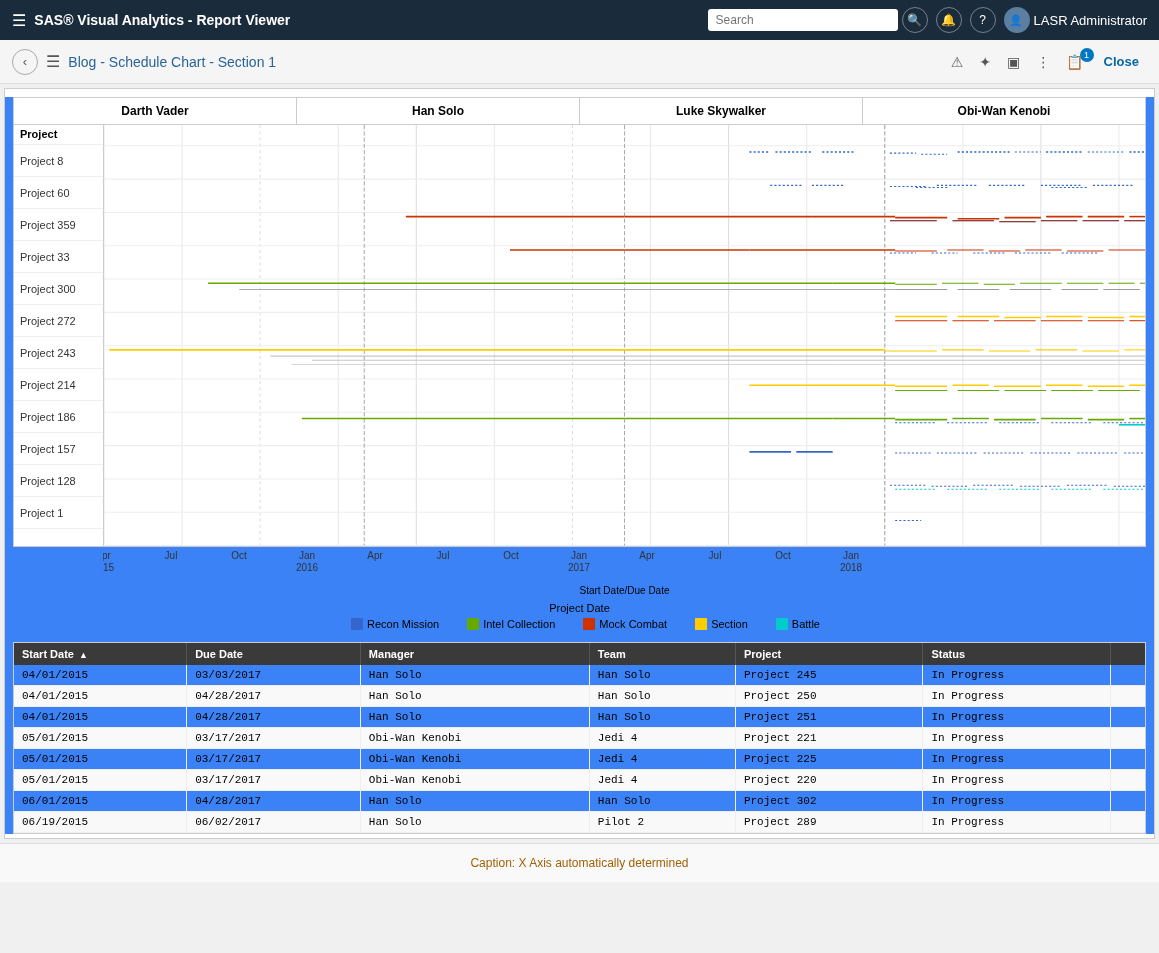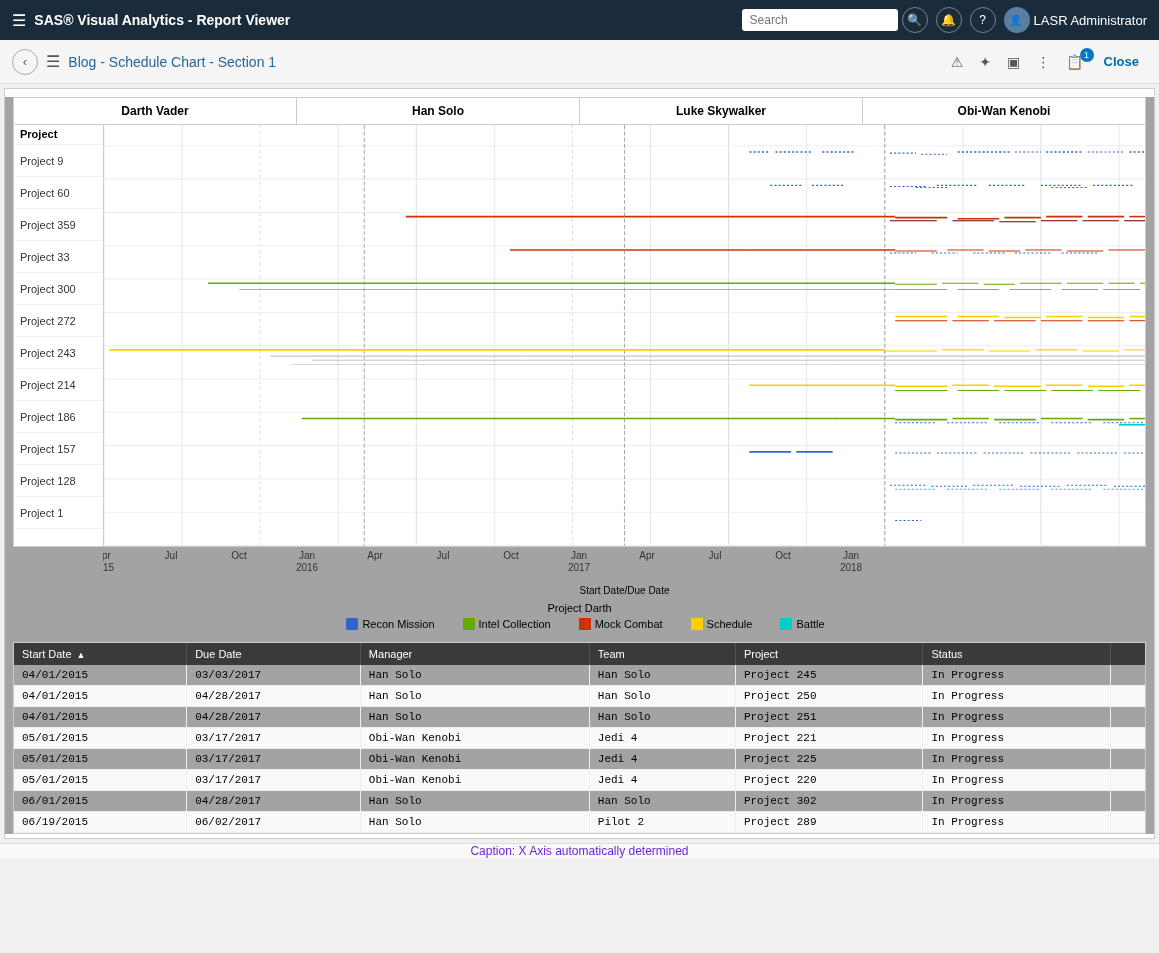--- a/index.html
+++ b/index.html
@@ -15,21 +15,21 @@
       padding: 0 12px;
       gap: 8px;
     }
     .top-nav-title { font-size: 14px; font-weight: bold; flex: 1; }
     .search-box {
       background: white;
       border: none;
       border-radius: 3px;
       padding: 4px 8px;
       font-size: 12px;
-      width: 156px;
+      width: 190px;
       color: #333;
     }
     .nav-icon-circle {
       width: 26px; height: 26px;
       border-radius: 50%;
       border: 1px solid rgba(255,255,255,0.4);
       display: flex; align-items: center; justify-content: center;
       font-size: 12px; cursor: pointer; color: white;
     }
     .nav-user {
@@ -81,21 +81,21 @@
     
     .main-content {
       background: white;
       border: 1px solid #ccc;
       margin: 4px;
     }
 
     
     .chart-container {
       padding: 0;
-      background: #a3a3a3;
+      background: #3b82f6;
     }
 
     
     .col-headers {
       display: flex;
       border: 1px solid #ccc;
       border-bottom: none;
       margin: 8px 8px 0 8px;
     }
     .col-header {
@@ -201,42 +201,42 @@
       font-size: 11px;
     }
     .data-table thead tr {
       background: #3a3a3a;
       color: white;
     }
     .data-table thead th {
       padding: 5px 8px;
       text-align: left;
       border-right: 1px solid #555;
-      font-weight: normal;
+      font-weight: bold;
       cursor: pointer;
       margin-top: 32px;
     }
     .data-table thead th:last-child { border-right: none; }
     .data-table tbody tr {
       border-bottom: 1px solid #eee;
       font-family: Liberation Mono, monospace;
     }
     .data-table tbody tr:nth-child(even) { background: #f9f9f9; }
     .data-table tbody td {
       padding: 4px 8px;
       border-right: 1px solid #eee;
     }
     .data-table tbody td:last-child { border-right: none; }
 
     
     .caption {
       text-align: center;
-      padding: 0;
+      padding: 12px;
       font-size: 12px;
-      color: #6d28d9;
+      color: #a16207;
       background: #f9f9f9;
       border-top: 1px solid #ddd;
     }
 
     .sort-arrow { font-size: 9px; margin-left: 2px; }
 
     
     .axis-label {
       text-align: center;
       font-size: 10px;
@@ -288,21 +288,21 @@
       <div class="col-header">Han Solo</div>
       <div class="col-header">Luke Skywalker</div>
       <div class="col-header">Obi-Wan Kenobi</div>
     </div>
 
     <div class="gantt-wrapper">
       <div class="gantt-chart">
 
         <div class="gantt-labels">
           <div class="gantt-label-header">Project</div>
-          <div class="gantt-row-label">Project 9</div>
+          <div class="gantt-row-label">Project 8</div>
           <div class="gantt-row-label">Project 60</div>
           <div class="gantt-row-label">Project 359</div>
           <div class="gantt-row-label">Project 33</div>
           <div class="gantt-row-label">Project 300</div>
           <div class="gantt-row-label">Project 272</div>
           <div class="gantt-row-label">Project 243</div>
           <div class="gantt-row-label">Project 214</div>
           <div class="gantt-row-label">Project 186</div>
           <div class="gantt-row-label">Project 157</div>
           <div class="gantt-row-label">Project 128</div>
@@ -536,37 +536,37 @@
         <text x="612" y="12" font-size="10" fill="#333" text-anchor="middle">Jul</text>
         <text x="680" y="12" font-size="10" fill="#333" text-anchor="middle">Oct</text>
         <text x="748" y="12" font-size="10" fill="#333" text-anchor="middle">Jan</text>
         <text x="748" y="24" font-size="10" fill="#333" text-anchor="middle">2018</text>
       </svg>
     </div>
 
     <div class="axis-label">Start Date/Due Date</div>
 
     <div class="legend">
-      <div class="legend-title">Project Darth</div>
+      <div class="legend-title">Project Date</div>
       <div class="legend-items">
         <div class="legend-item">
           <span class="legend-swatch" style="background:#3366cc;"></span>
           <span>Recon Mission</span>
         </div>
         <div class="legend-item">
           <span class="legend-swatch" style="background:#66aa00;"></span>
           <span>Intel Collection</span>
         </div>
         <div class="legend-item">
           <span class="legend-swatch" style="background:#cc3300;"></span>
           <span>Mock Combat</span>
         </div>
         <div class="legend-item">
           <span class="legend-swatch" style="background:#ffcc00;"></span>
-          <span>Schedule</span>
+          <span>Section</span>
         </div>
         <div class="legend-item">
           <span class="legend-swatch" style="background:#00cccc;"></span>
           <span>Battle</span>
         </div>
       </div>
     </div>
 
     <div class="data-table-wrapper">
       <table class="data-table">

